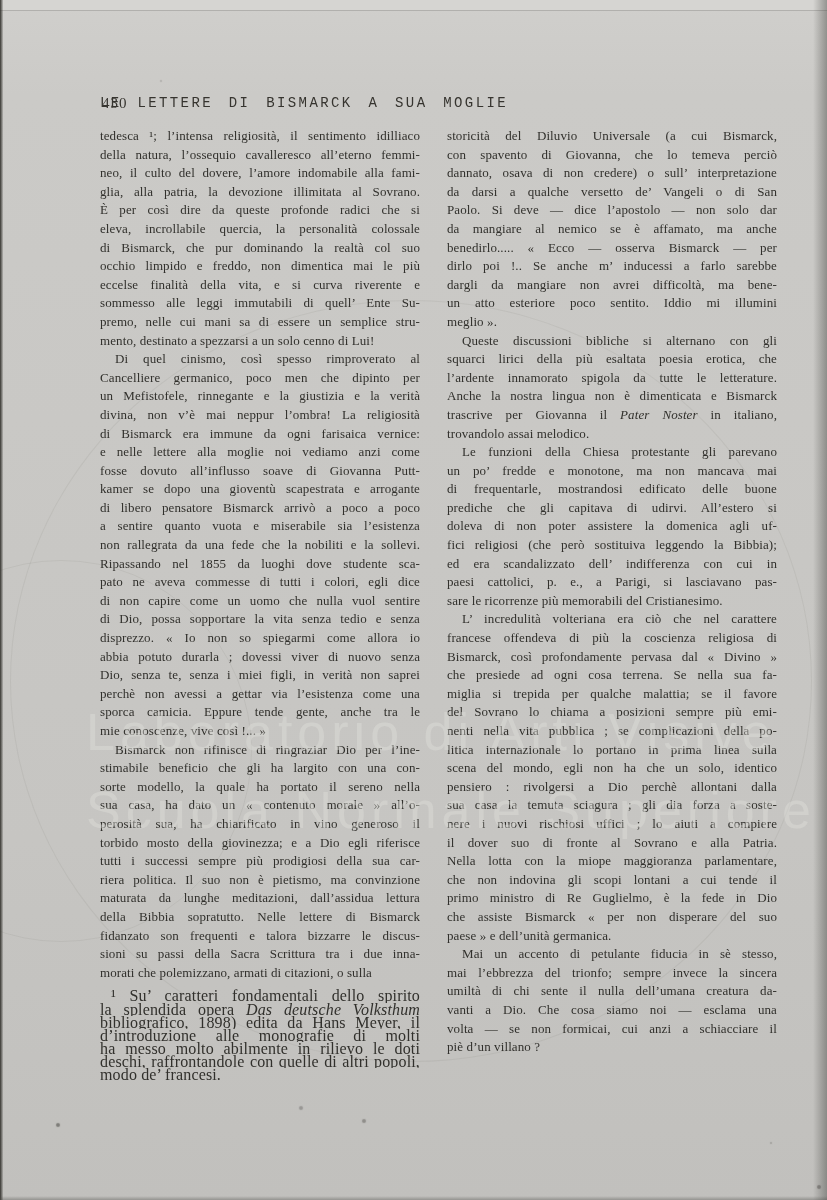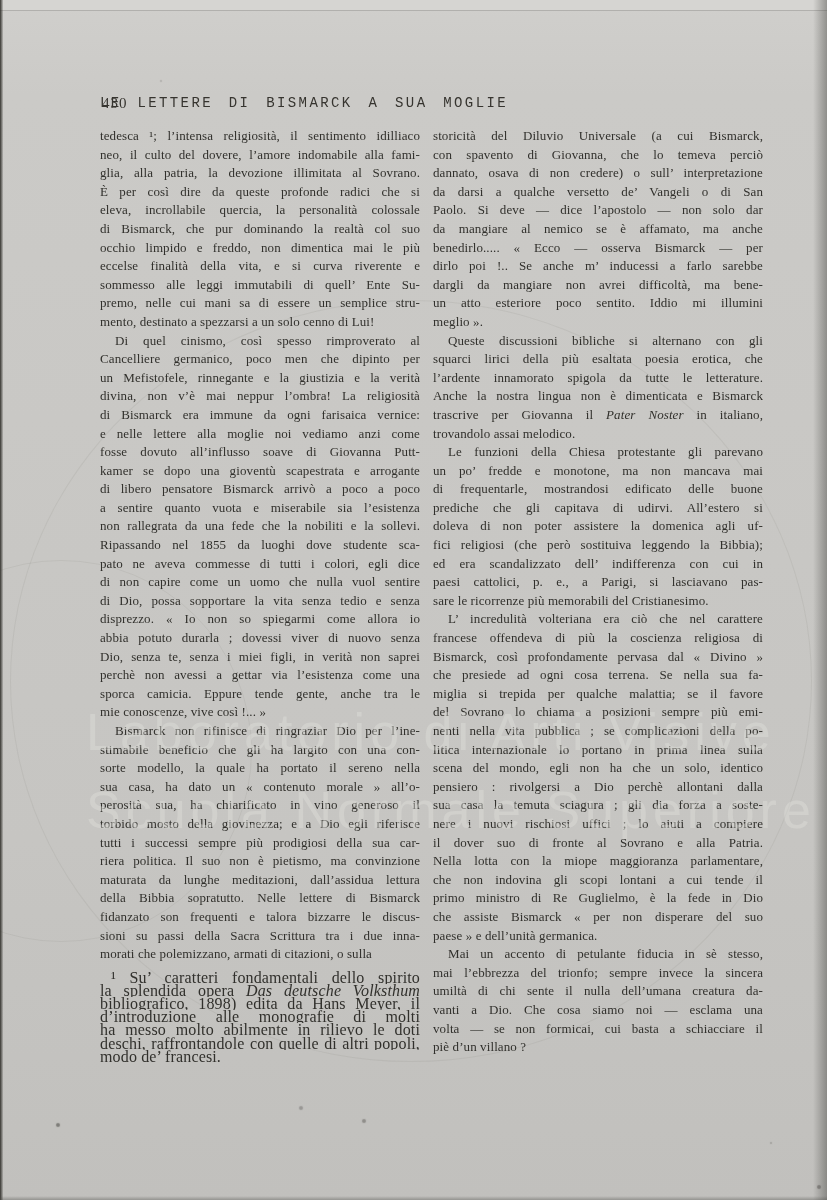--- a/index.html
+++ b/index.html
@@ -30,21 +30,21 @@
   }
   .header{position:absolute;left:100px;top:95px;width:663px;height:22px;}
   .page-number{
     position:absolute;left:2px;top:0;
     font-size:15px;color:#36342f;letter-spacing:1px;
   }
   .page-title{
     position:absolute;left:0;right:0;top:0;text-align:left;
     font-size:14px;color:#36342f;letter-spacing:2.4px;word-spacing:5px;font-family:Liberation Mono, monospace;
   }
-  .columns{position:absolute;left:100px;top:127px;display:flex;gap:13px;justify-content:flex-end;}
+  .columns{position:absolute;left:100px;top:127px;display:flex;gap:27px;justify-content:flex-end;}
   .col{color:#31302c;}
   .col-left{width:320px;}
   .col-right{width:330px;}
   .tline{
     font-size:13px;line-height:18.6px;height:18.6px;overflow:hidden;
     text-align:justify;text-align-last:justify;
     letter-spacing:.1px;
   }
   .tline.last{text-align-last:left;}
   .tline.ind{text-indent:15px;}
@@ -91,20 +91,21 @@
   <div class="header">
     <div class="page-number">430</div>
     <div class="page-title">LE LETTERE DI BISMARCK A SUA MOGLIE</div>
   </div>
 
   <div class="columns">
     <div class="col col-left">
       <div>
           <div class="para">
             <div class="tline"><span>tedesca ¹; l’intensa religiosità, il sentimento idilliaco</span></div>
+            <div class="tline"><span>della natura, l’ossequio cavalleresco all’eterno femmi-</span></div>
             <div class="tline"><span>neo, il culto del dovere, l’amore indomabile alla fami-</span></div>
             <div class="tline"><span>glia, alla patria, la devozione illimitata al Sovrano.</span></div>
             <div class="tline"><span>È per così dire da queste profonde radici che si</span></div>
             <div class="tline"><span>eleva, incrollabile quercia, la personalità colossale</span></div>
             <div class="tline"><span>di Bismarck, che pur dominando la realtà col suo</span></div>
             <div class="tline"><span>occhio limpido e freddo, non dimentica mai le più</span></div>
             <div class="tline"><span>eccelse finalità della vita, e si curva riverente e</span></div>
             <div class="tline"><span>sommesso alle leggi immutabili di quell’ Ente Su-</span></div>
             <div class="tline"><span>premo, nelle cui mani sa di essere un semplice stru-</span></div>
             <div class="tline last"><span>mento, destinato a spezzarsi a un solo cenno di Lui!</span></div>
@@ -211,21 +212,21 @@
           <div class="tline"><span>che non indovina gli scopi lontani a cui tende il</span></div>
           <div class="tline"><span>primo ministro di Re Guglielmo, è la fede in Dio</span></div>
           <div class="tline"><span>che assiste Bismarck « per non disperare del suo</span></div>
           <div class="tline last"><span>paese » e dell’unità germanica.</span></div>
         </div>
         <div class="para">
           <div class="tline ind"><span>Mai un accento di petulante fiducia in sè stesso,</span></div>
           <div class="tline"><span>mai l’ebbrezza del trionfo; sempre invece la sincera</span></div>
           <div class="tline"><span>umiltà di chi sente il nulla dell’umana creatura da-</span></div>
           <div class="tline"><span>vanti a Dio. Che cosa siamo noi — esclama una</span></div>
-          <div class="tline"><span>volta — se non formicai, cui basta a schiacciare il</span></div>
+          <div class="tline"><span>volta — se non formicai, cui anzi a schiacciare il</span></div>
           <div class="tline last"><span>piè d’un villano ?</span></div>
         </div>
       </div>
   </div>
 
   <div class="watermark wm-1">Laboratorio di Arti Visive</div>
   <div class="watermark wm-2">Scuola Normale Superiore</div>
 
   <div class="specks"></div>
   <div class="left-edge"></div>

